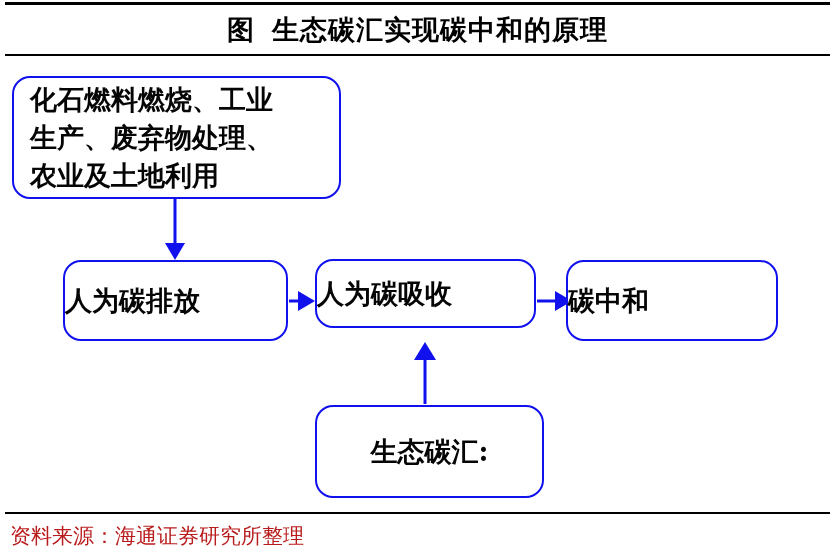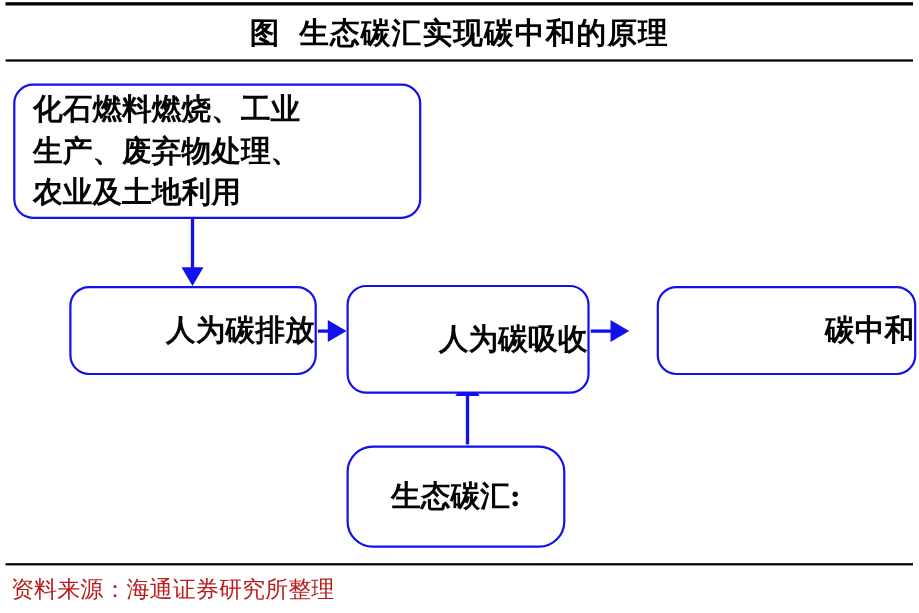--- a/index.html
+++ b/index.html
@@ -71,70 +71,68 @@
     color: #050505;
   }
   .node-line {
     white-space: pre;
   }
 
   
   #node-sources {
     left: 12px;
     top: 76px;
-    width: 371px;
+    width: 329px;
     height: 123px;
     padding-left: 16px;
     align-items: flex-start;
   }
   #node-sources .node-line {
     font-size: 27px;
     line-height: 38px;
     text-align: left;
   }
 
   
   .row-box {
-    align-items: flex-end;
+    align-items: flex-start;
     text-align: center;
-    padding-left: 19px;
   }
   .row-box .node-line {
     font-size: 27px;
     line-height: 34px;
   }
 
   #node-emission {
     left: 63px;
     top: 260px;
     width: 225px;
     height: 81px;
   }
   #node-absorption {
     left: 315px;
     top: 259px;
     width: 221px;
-    height: 99px;
+    height: 69px;
   }
   #node-neutrality {
-    left: 597px;
+    left: 566px;
     top: 260px;
-    width: 236px;
+    width: 212px;
     height: 81px;
   }
 
   
   #node-ecosink {
     left: 315px;
     top: 405px;
-    width: 199px;
+    width: 229px;
     height: 93px;
     align-items: center;
     text-align: center;
-    border-radius: 24px;
   }
   #node-ecosink .node-line {
     font-size: 27px;
     line-height: 40px;
   }
 
   
   #connectors {
     position: absolute;
     left: 0;

